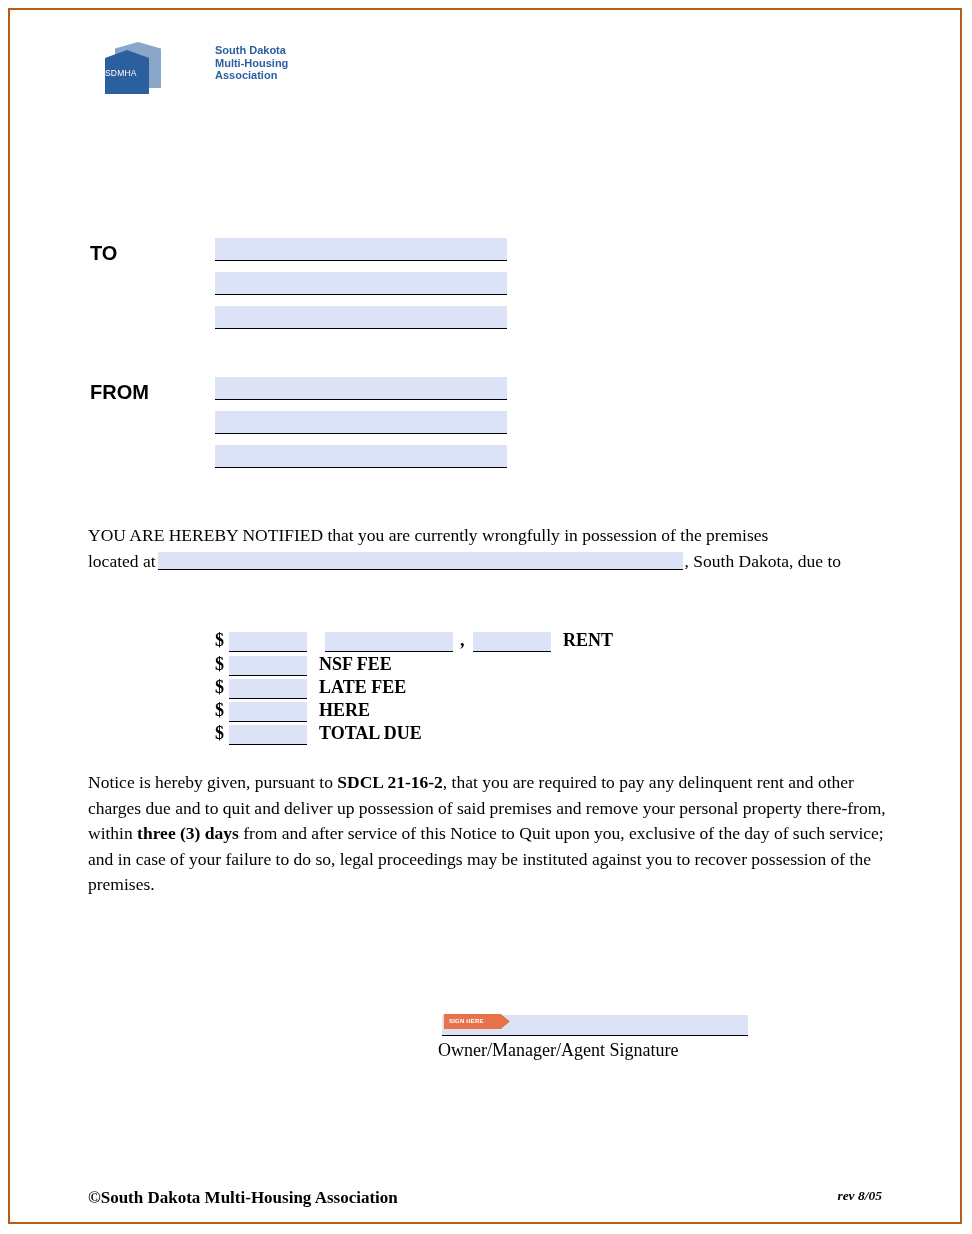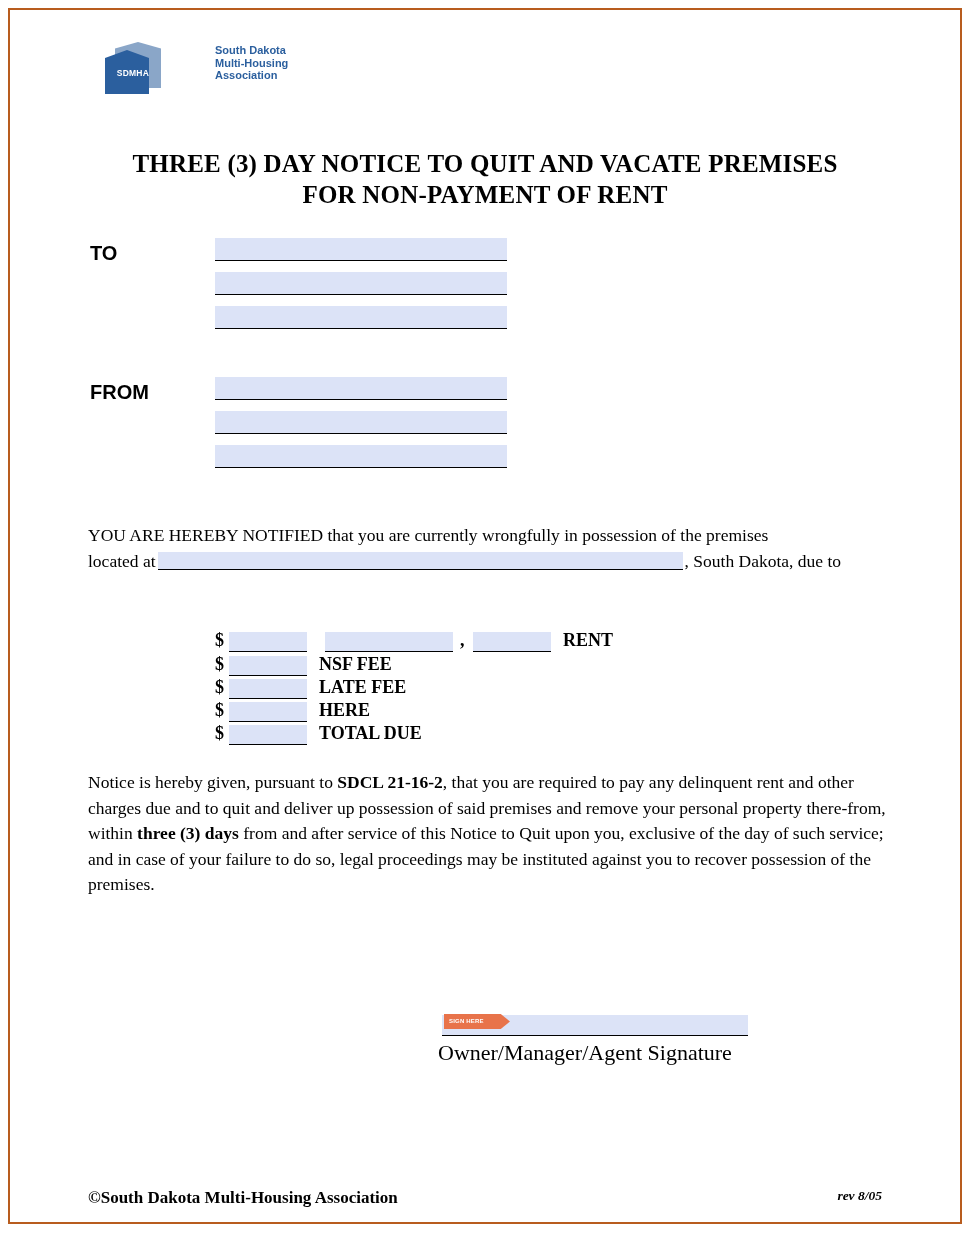--- a/index.html
+++ b/index.html
@@ -68,25 +68,25 @@
     width: 44px;
     height: 44px;
     background: #2b5f9e;
     clip-path: polygon(0 18%, 50% 0, 100% 18%, 100% 100%, 0 100%);
   }
   .logo-mark .mark-text {
     position: absolute;
     left: 0;
     top: 26px;
     width: 44px;
-    text-align: right;
+    text-align: left;
     color: #ffffff;
     font-family: "Liberation Sans", sans-serif;
     font-size: 8.5px;
-    font-weight: bold;
+    font-weight: normal;
     letter-spacing: 0.2px;
   }
   .logo-words {
     position: absolute;
     left: 63px;
     top: 6px;
     font-family: "Liberation Sans", sans-serif;
     color: #2b5f9e;
     font-size: 11px;
     font-weight: bold;
@@ -231,21 +231,21 @@
     font-size: 6px;
     font-weight: bold;
     line-height: 15px;
     padding-left: 5px;
     letter-spacing: 0.2px;
   }
   .sig-caption {
     position: absolute;
     left: 428px;
     top: 1030px;
-    font-size: 22px;
+    font-size: 18px;
     font-family: "Liberation Serif", serif;
   }
 
   
   .footer-left {
     position: absolute;
     left: 78px;
     top: 1178px;
     font-size: 17px;
     font-weight: bold;
@@ -273,24 +273,20 @@
         <div class="shape-front"></div>
         <div class="mark-text">SDMHA</div>
       </div>
       <div class="logo-words">
         <div>South Dakota</div>
         <div>Multi-Housing</div>
         <div>Association</div>
       </div>
     </div>
 
-    <div class="doc-title">
-      <span>THREE (3) DAY NOTICE TO QUIT AND VACATE PREMISES</span>
-      <span class="line2">FOR NON-PAYMENT OF RENT</span>
-    </div>
 
     <div class="label-bold" style="left:80px; top:232px;">TO</div>
     <div class="fill-line" style="left:205px; top:228px; width:292px;"></div>
     <div class="fill-line" style="left:205px; top:262px; width:292px;"></div>
     <div class="fill-line" style="left:205px; top:296px; width:292px;"></div>
 
     <div class="label-bold" style="left:80px; top:371px;">FROM</div>
     <div class="fill-line" style="left:205px; top:367px; width:292px;"></div>
     <div class="fill-line" style="left:205px; top:401px; width:292px;"></div>
     <div class="fill-line" style="left:205px; top:435px; width:292px;"></div>

